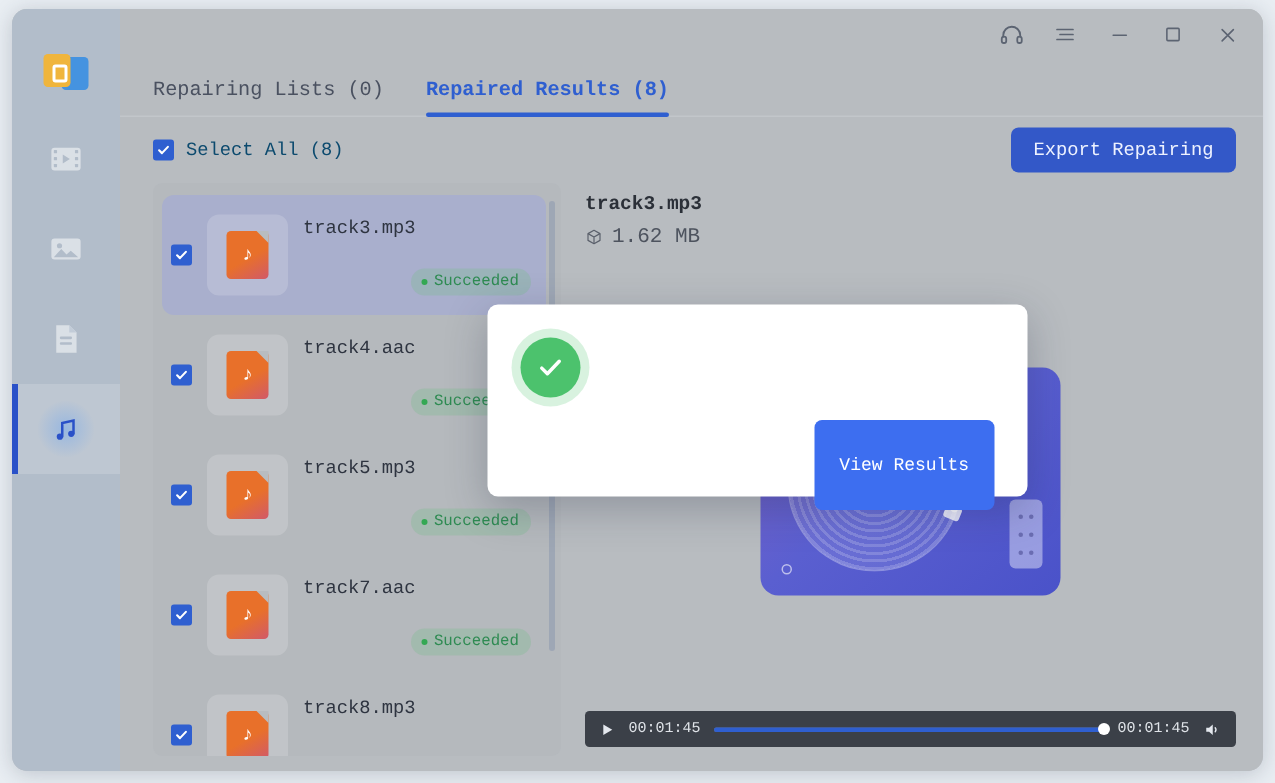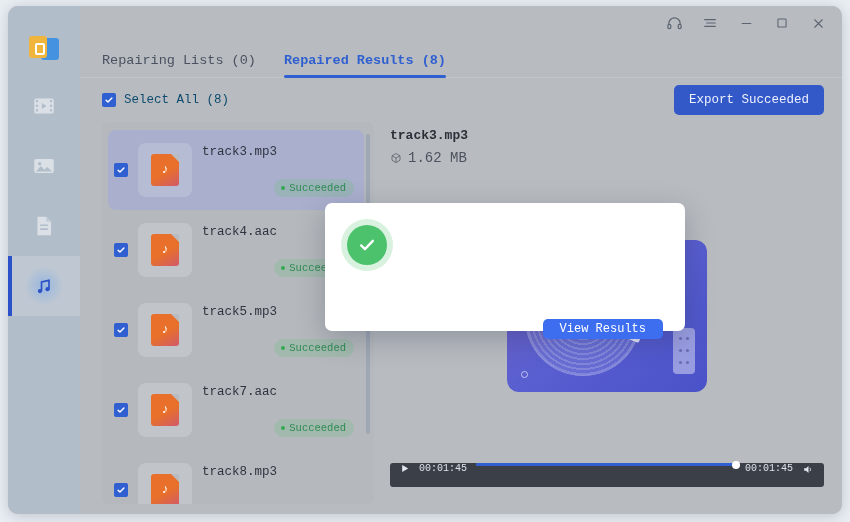--- a/index.html
+++ b/index.html
@@ -319,24 +319,24 @@
   .corner-dot {
     position: absolute; left: 14px; bottom: 14px;
     width: 7px; height: 7px; border-radius: 50%;
     border: 1px solid rgba(255,255,255,.6);
   }
 
   .player {
     height: 24px;
     background: #3b4048;
     border-radius: 3px;
-    display: flex; align-items: flex-start;
+    display: flex; align-items: center;
     gap: 9px;
     padding: 0 9px;
-    margin-bottom: 17px;
+    margin-bottom: 6px;
   }
   .player .time { font-size: 10px; color: #dfe3e8; white-space: nowrap; }
   .track {
     flex: 1;
     height: 3px;
     background: #6b7280;
     border-radius: 2px;
     position: relative;
   }
   .track .fill {
@@ -379,24 +379,23 @@
   .modal-actions {
     display: flex; justify-content: flex-end;
     margin-top: 15px;
   }
   .view-btn {
     background: #3d6ef0;
     color: #fff;
     border: none;
     border-radius: 5px;
     font-size: 12px;
-    padding: 3px 17px;
+    padding: 23px 17px;
     cursor: pointer;
     font-family: inherit;
-    margin-top: 39px;
   }
 </style>
 </head>
 <body>
 
 <div class="app-window">
 
   <div class="sidebar">
 
     <div class="side-slot first">
@@ -495,21 +494,21 @@
 
     <div class="actionbar">
       <div class="selectall">
         <div class="cb">
           <svg width="10" height="10" viewBox="0 0 24 24" stroke="#ffffff" stroke-width="3.4" fill="none" stroke-linecap="round" stroke-linejoin="round">
             <path d="M5 12.5l4.5 4.5L19 7"></path>
           </svg>
         </div>
         <span class="selectall-label">Select All (8)</span>
       </div>
-      <button class="export-btn">Export Succeeded</button>
+      <button class="export-btn">Export Repairing</button>
     </div>
 
     <div class="content">
 
       <div class="list-panel">
         <div class="list-scroll">
 
           <div class="file-row selected">
             <div class="cb">
               <svg width="10" height="10" viewBox="0 0 24 24" stroke="#ffffff" stroke-width="3.4" fill="none" stroke-linecap="round" stroke-linejoin="round">

